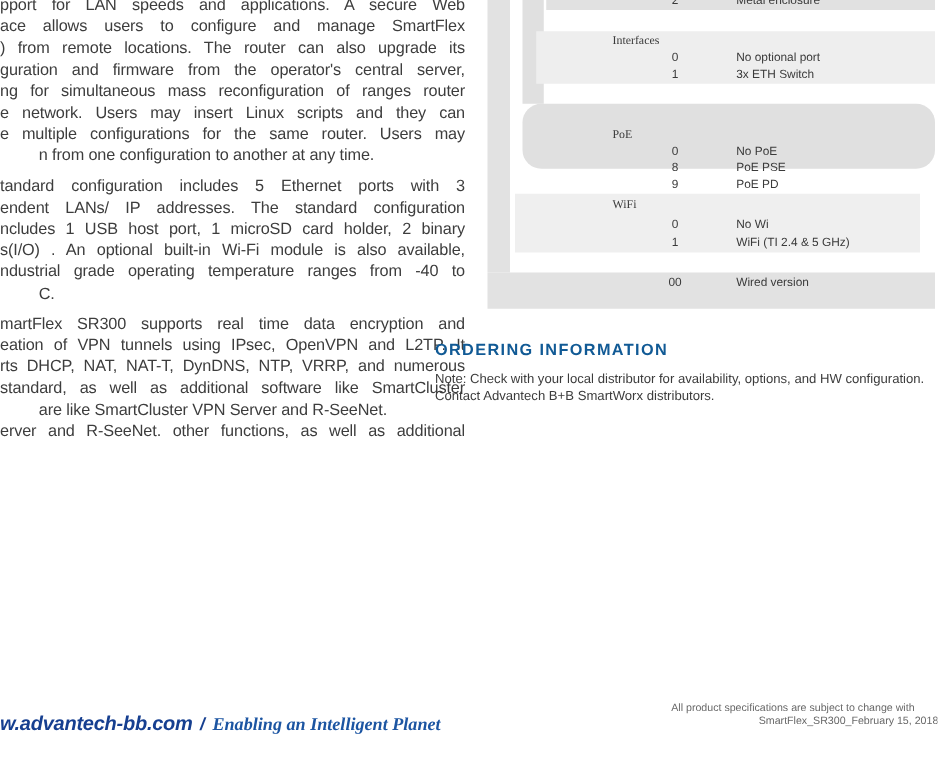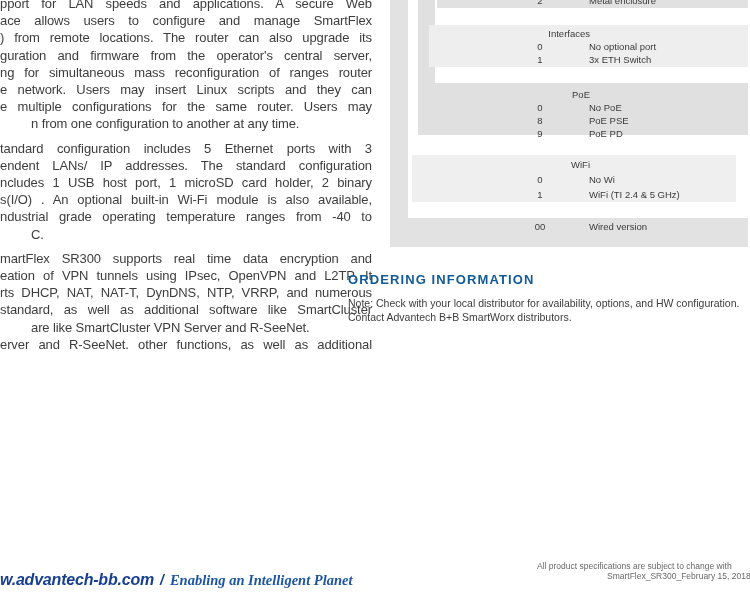--- a/index.html
+++ b/index.html
@@ -16,27 +16,27 @@
   .para{margin:0 0 7px 0;}
   .bline{text-align:justify;text-align-last:justify;white-space:normal;}
   .bline.last{text-align-last:auto;margin-left:31px;}
   
   .strip{position:absolute;}
   .strip-router{left:390px;top:0;width:18px;height:218px;background:#e2e2e2;}
   .strip-poe{left:418px;top:0;width:17px;height:83px;background:#e0e0e0;}
   .tbl-block{position:absolute;font-size:9.5px;color:#3a3a3a;box-sizing:border-box;}
   .blk-enclosure{left:437px;top:-7px;width:311px;height:15px;background:#e1e1e1;}
   .blk-interfaces{left:429px;top:25px;width:319px;height:42px;background:#eeeeee;padding-top:2px;}
-  .blk-poe{left:418px;top:83px;width:330px;height:52px;background:#e0e0e0;padding-top:5px;}
+  .blk-poe{left:418px;top:83px;width:330px;height:52px;background:#e0e0e0;padding-top:19px;border-radius:15px;}
   .blk-wifi{left:412px;top:155px;width:324px;height:47px;background:#efefef;padding-top:2px;}
   .blk-router{left:390px;top:218px;width:358px;height:29px;background:#e2e2e2;padding-top:2px;}
   .trow{position:relative;height:13px;line-height:13px;}
   .blk-wifi .trow{height:15px;line-height:15px;}
   .blk-enclosure .trow{position:absolute;left:0;right:0;bottom:1px;}
-  .hcell{position:absolute;width:100px;text-align:right;}
+  .hcell{position:absolute;width:100px;text-align:left;font-family:Liberation Serif, serif;}
   .code{position:absolute;width:40px;text-align:center;}
   .desc{position:absolute;white-space:nowrap;}
   .blk-enclosure  .code{left:83px;}  .blk-enclosure  .desc{left:152px;}
   .blk-interfaces .hcell{left:61px;} .blk-interfaces .code{left:91px;}  .blk-interfaces .desc{left:160px;}
   .blk-poe        .hcell{left:72px;} .blk-poe        .code{left:102px;} .blk-poe        .desc{left:171px;text-align:center;}
   .blk-wifi       .hcell{left:78px;} .blk-wifi       .code{left:108px;} .blk-wifi       .desc{left:177px;}
   .blk-router     .hcell{left:100px;}.blk-router     .code{left:130px;} .blk-router     .desc{left:199px;}
   
   .order-head{
     position:absolute;left:348px;top:272px;

